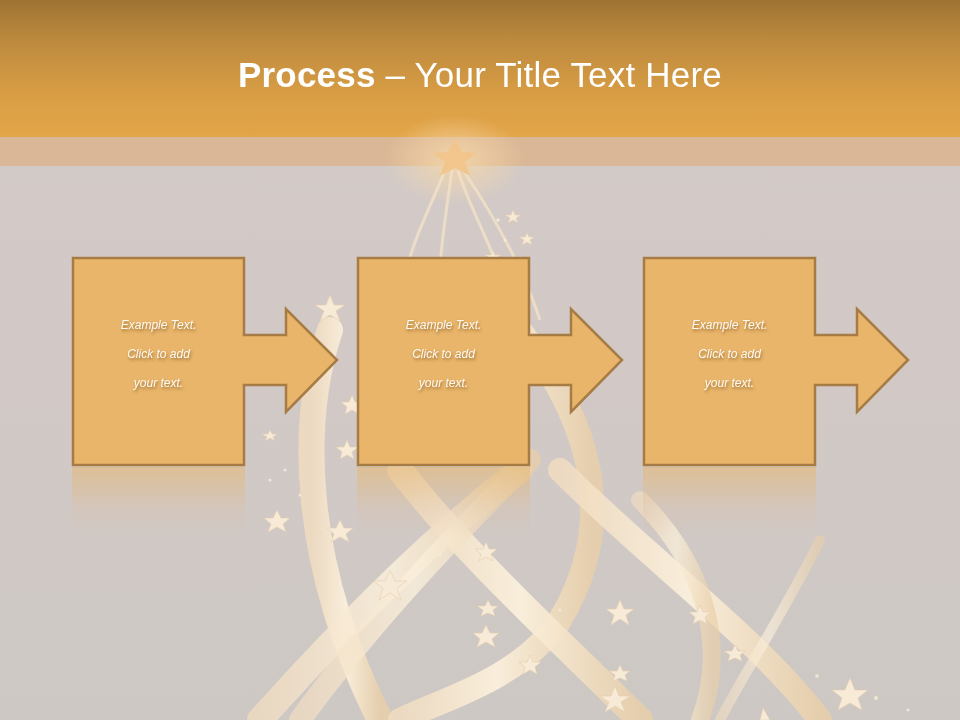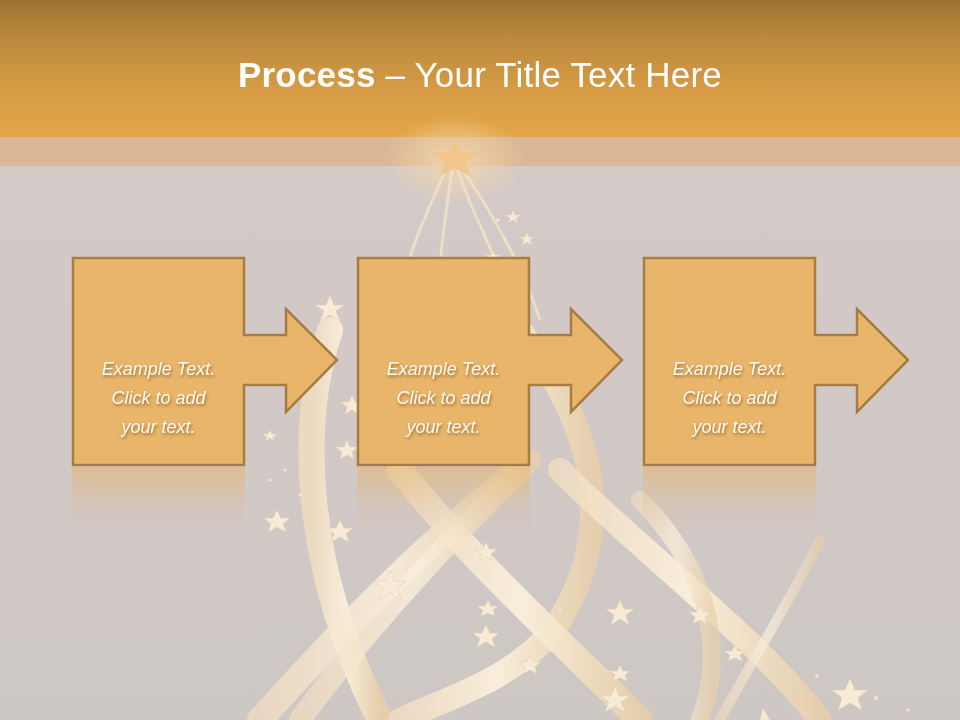--- a/index.html
+++ b/index.html
@@ -11,22 +11,22 @@
             background: linear-gradient(180deg, #9e7332 0%, #bd8a3e 30%, #d99e45 70%, #e3a548 100%); }
   .band { position:absolute; left:0; top:137px; width:960px; height:29px; background:#dab897; }
   .title { position:absolute; left:0; top:52px; width:960px; text-align:center; color:#ffffff;
            font-size:35px; line-height:46px; letter-spacing:0.2px; }
   .title b { font-weight:bold; }
   .title span.rest { font-weight:normal; }
   .deco { position:absolute; left:0; top:0; width:960px; height:720px; }
   .step { position:absolute; top:257px; width:270px; height:210px; }
   .step svg { position:absolute; left:0; top:0; overflow:visible; }
   .step-text { position:absolute; left:0; top:54px; width:173px; text-align:center;
-               color:#fffaf2; font-style:italic; font-size:18px; line-height:29px;
-               text-shadow: 1px 2px 3px rgba(90,55,10,0.55); margin-top: 44px; }
+               color:#fffaf2; font-style:italic; font-size:12px; line-height:29px;
+               text-shadow: 1px 2px 3px rgba(90,55,10,0.55); }
   .reflect { position:absolute; top:467px; width:173px; height:70px;
              background: linear-gradient(180deg, rgba(231,183,110,0.55) 0%, rgba(220,190,160,0.25) 60%, rgba(210,200,195,0) 100%); }
 </style>
 </head>
 <body>
 
 <div class="slide">
   <div class="header"></div>
   <div class="band"></div>
 

